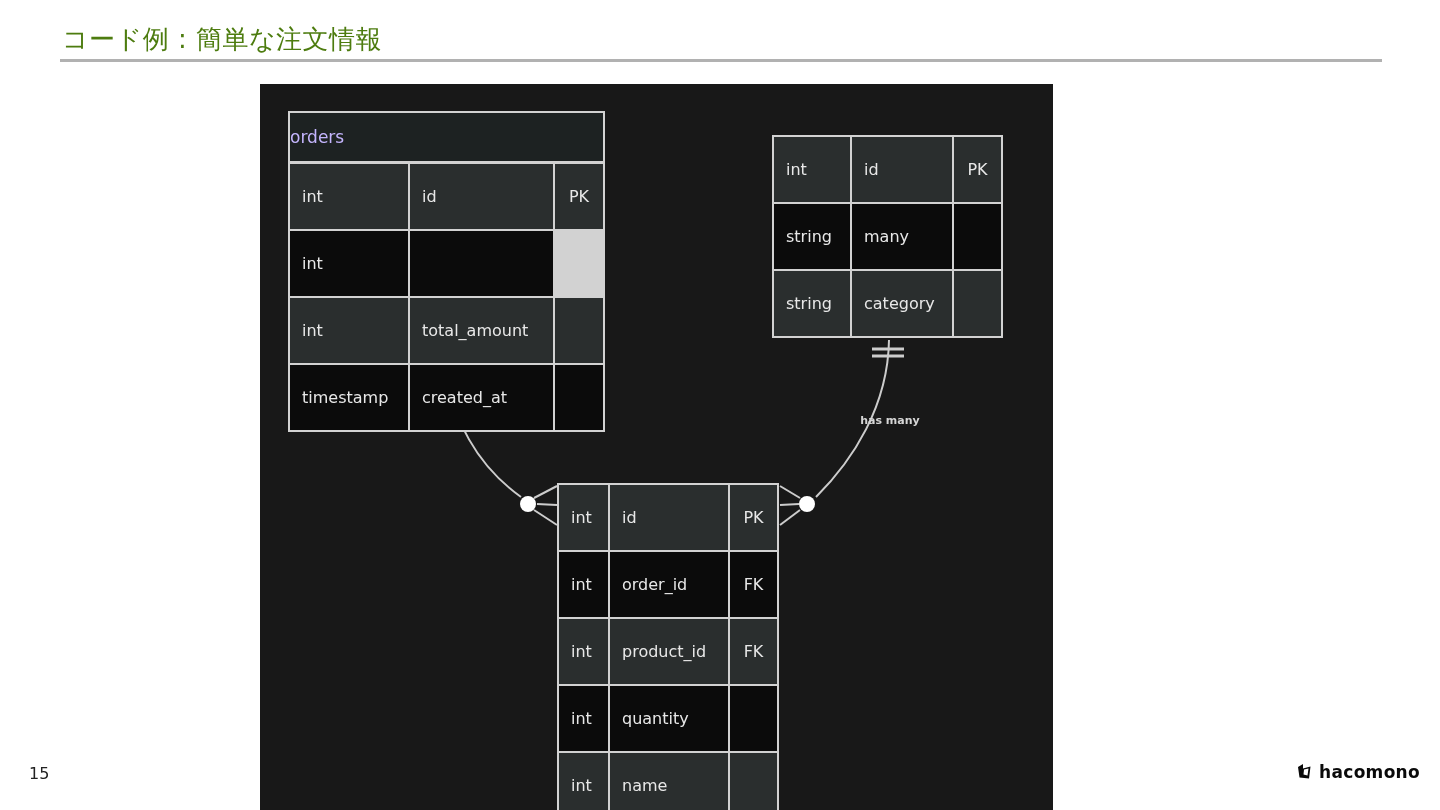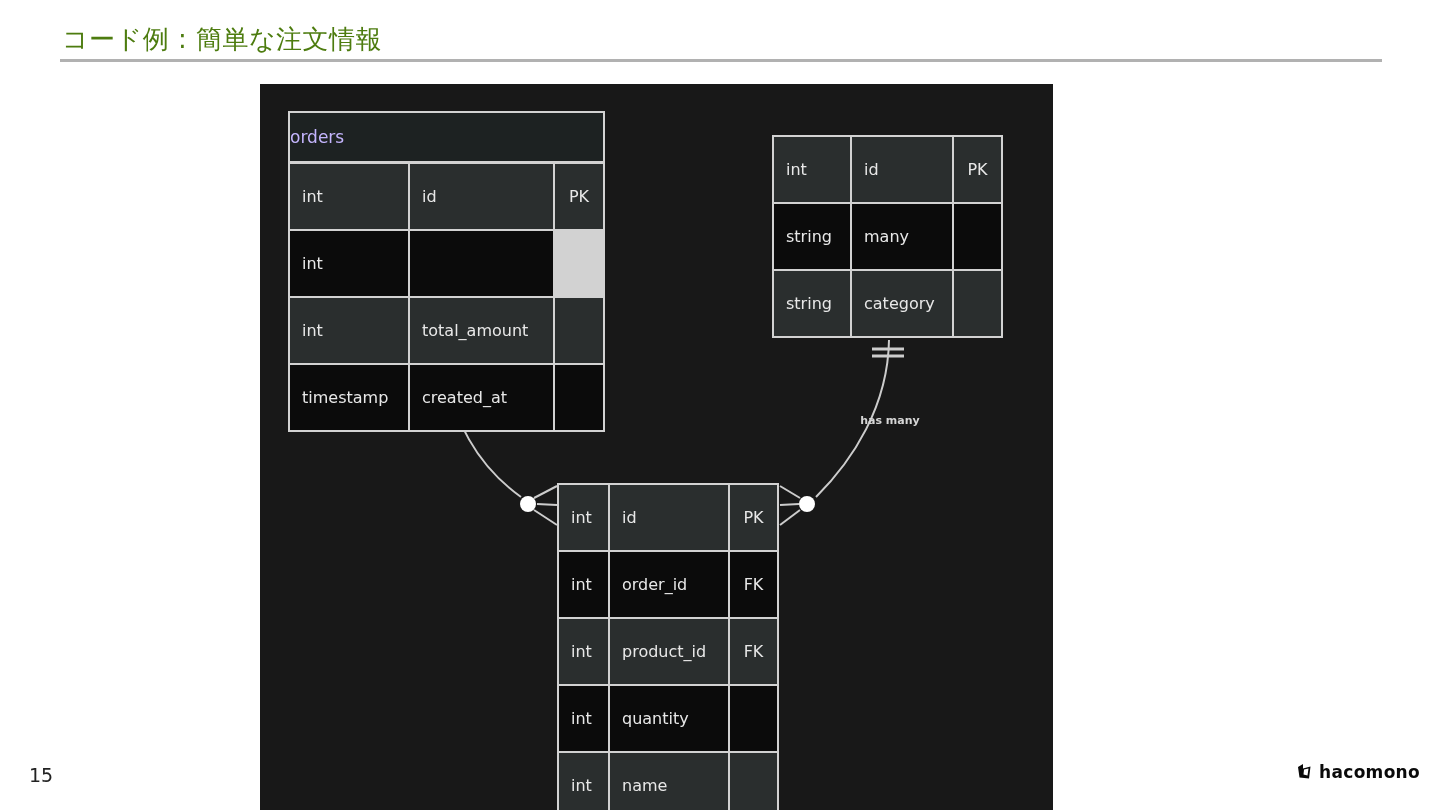--- a/index.html
+++ b/index.html
@@ -20,21 +20,21 @@
   }
   .title-rule {
     position: absolute;
     left: 60px; top: 59px;
     width: 1322px; height: 3px;
     background: #b1b1b1;
   }
   .page-number {
     position: absolute;
     left: 29px; top: 764px;
-    font-size: 19px;
+    font-size: 16px;
     color: #222222;
   }
   .footer-logo {
     position: absolute;
     right: 20px; top: 762px;
     display: flex;
     align-items: center;
     gap: 5px;
     text-align: center;
   }

